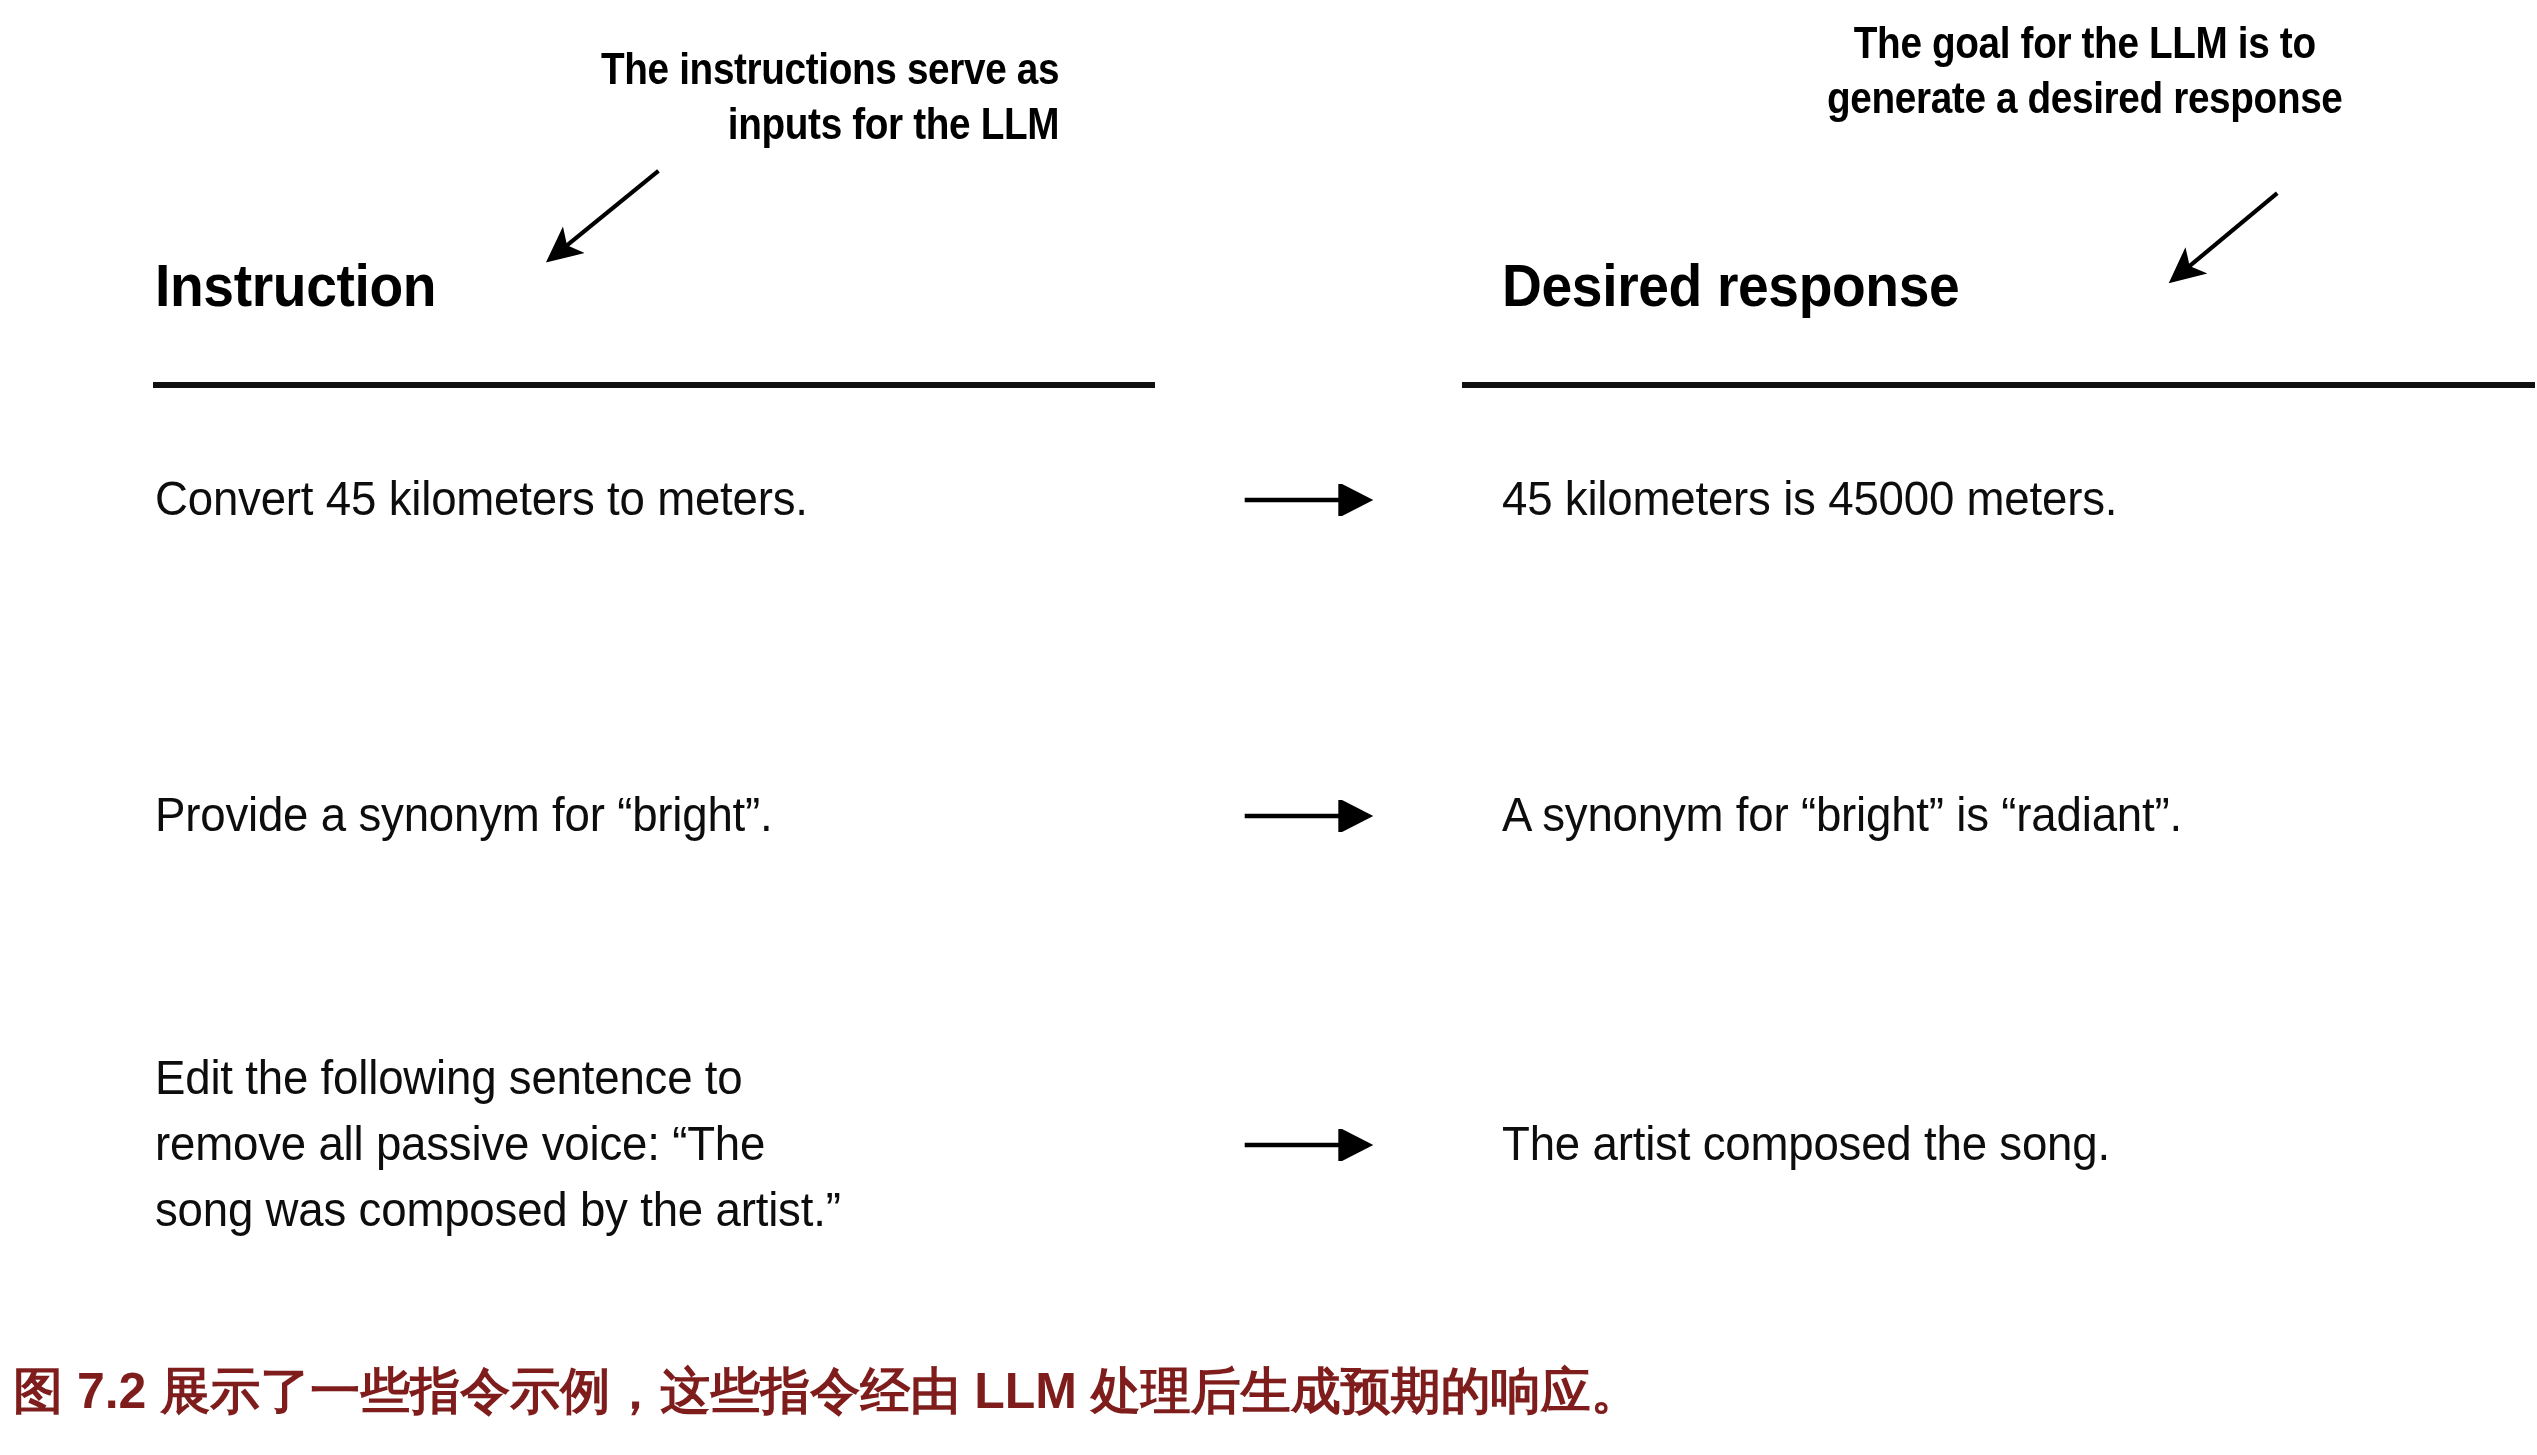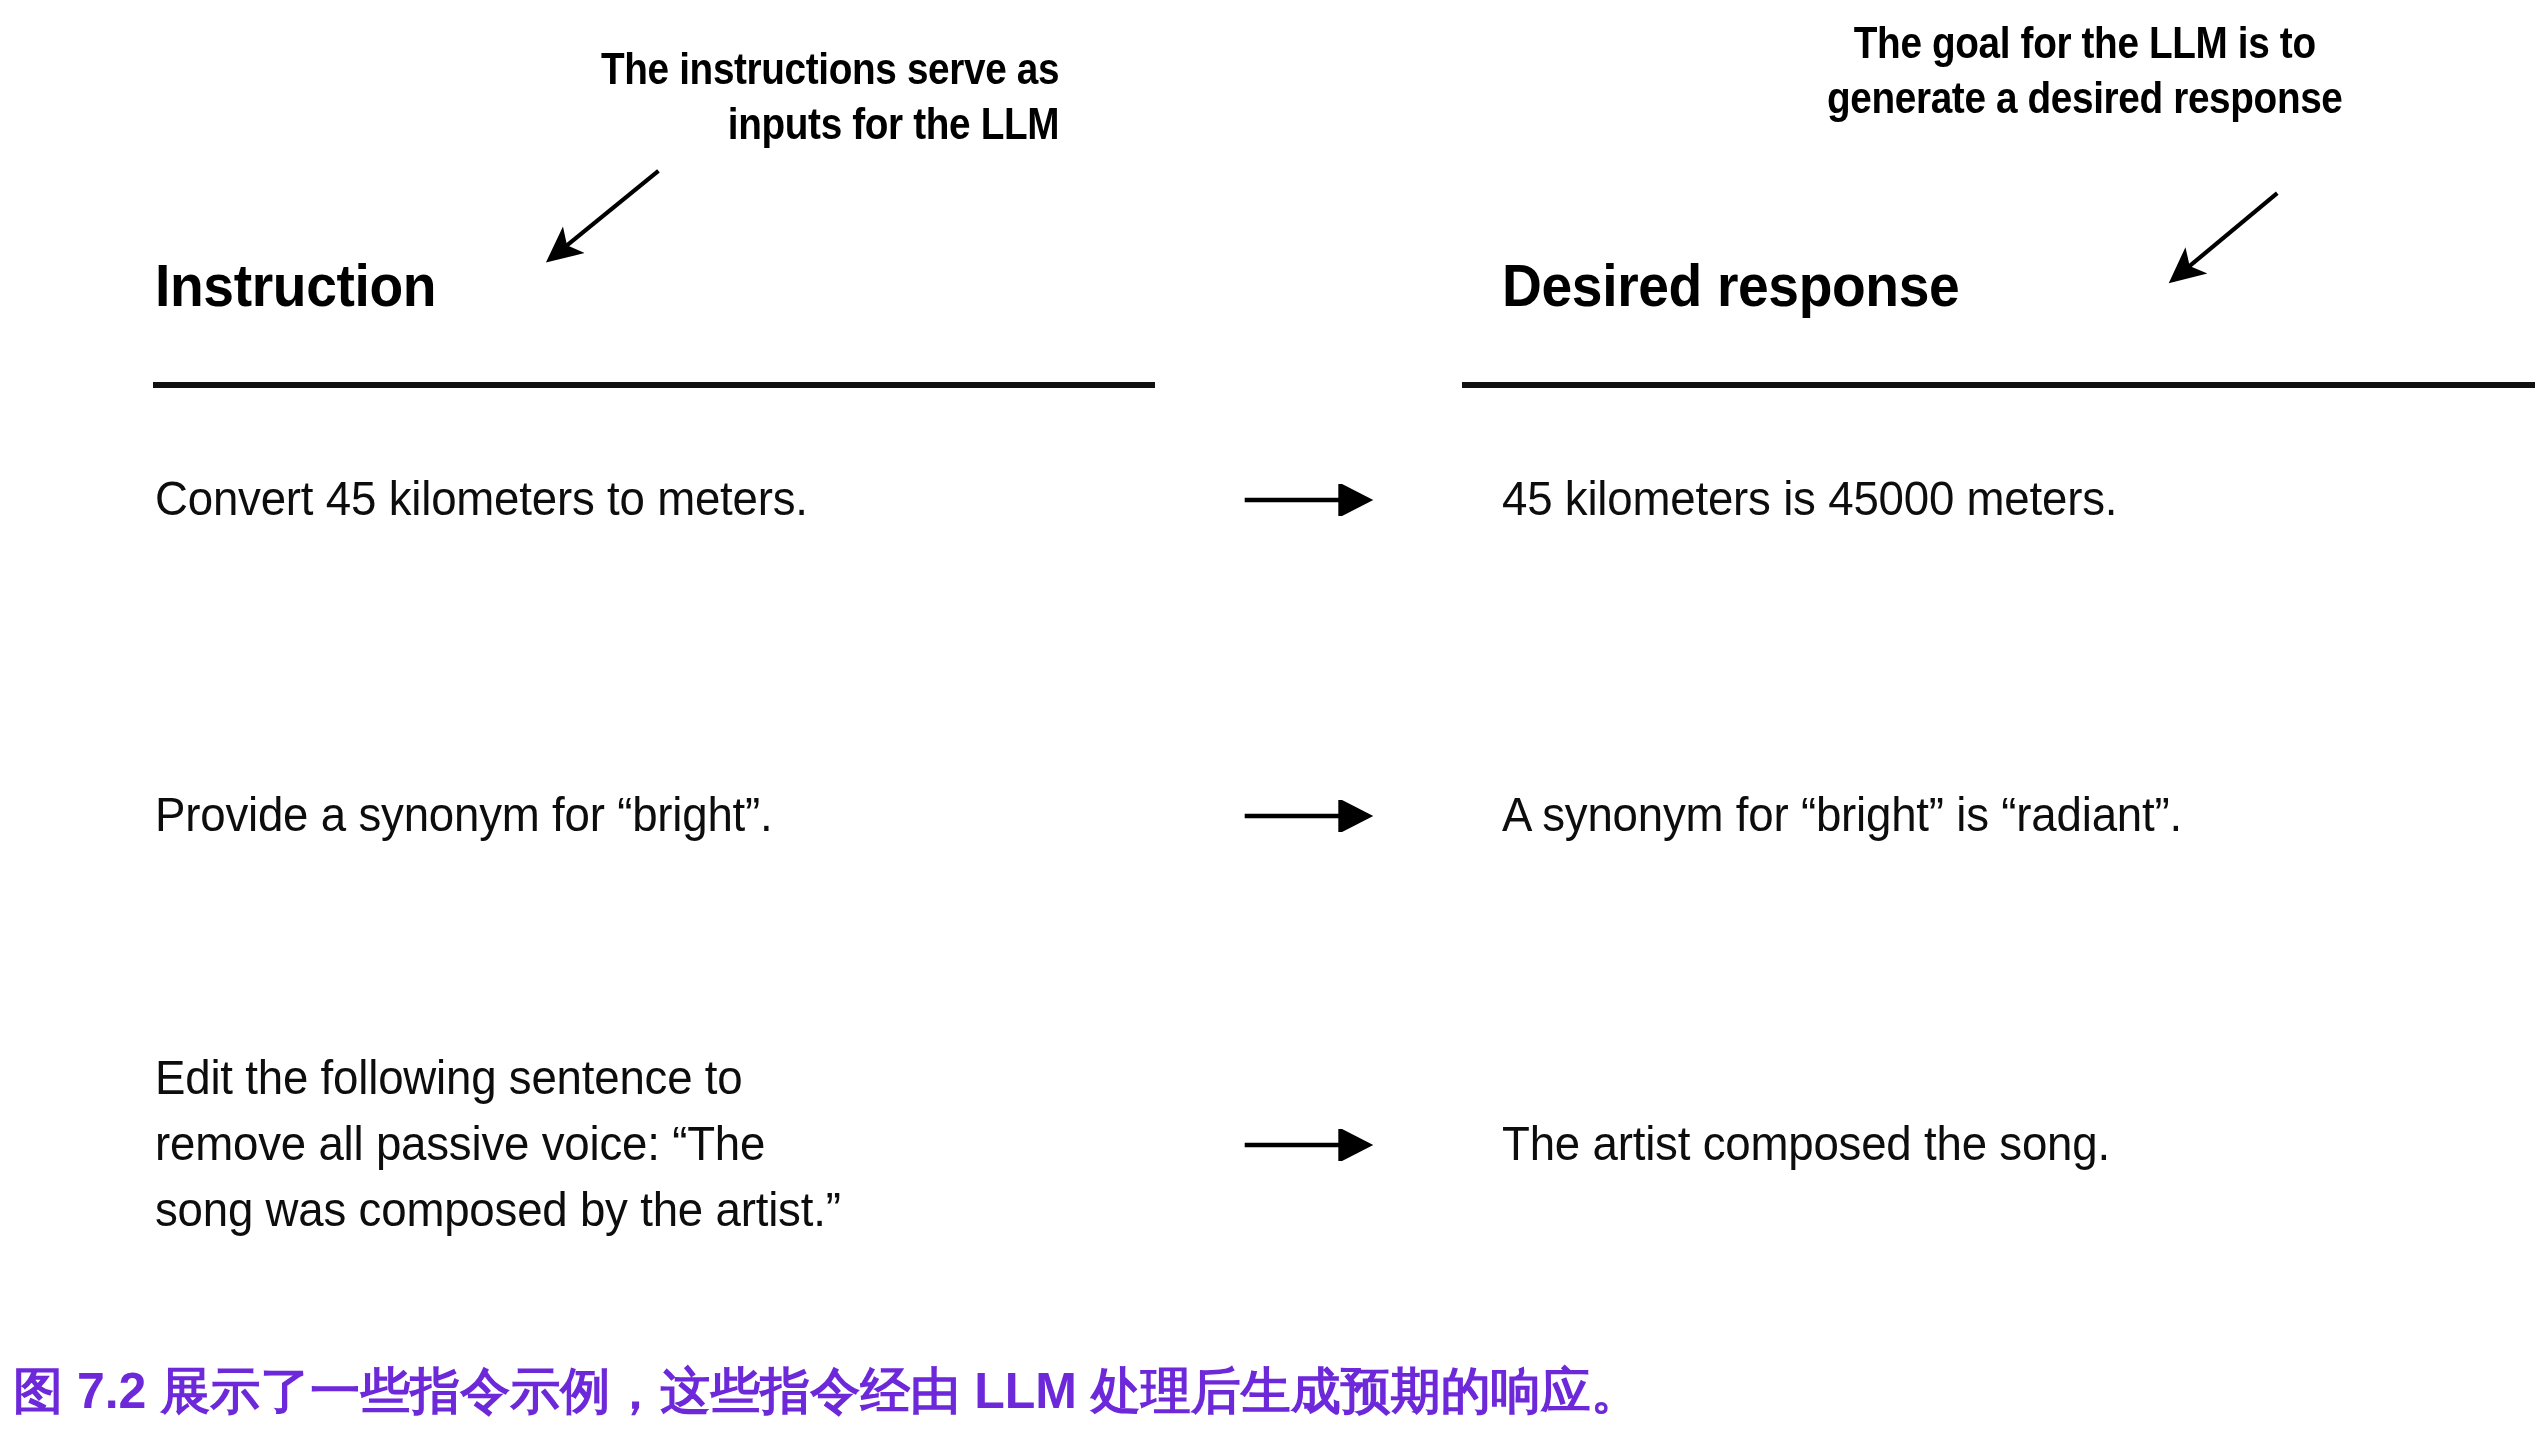--- a/index.html
+++ b/index.html
@@ -105,21 +105,21 @@
 
   
   .caption {
     position: absolute;
     left: 13px;
     top: 1363px;
     font-family: "Liberation Sans", "DejaVu Sans", sans-serif;
     font-weight: 700;
     font-size: 50px;
     line-height: 1.15;
-    color: #6d28d9;
+    color: #7f1d1d;
     white-space: nowrap;
     letter-spacing: 0px;
   }
 </style>
 </head>
 <body>
 
 <div id="figure">
 
   <div class="callout left">

